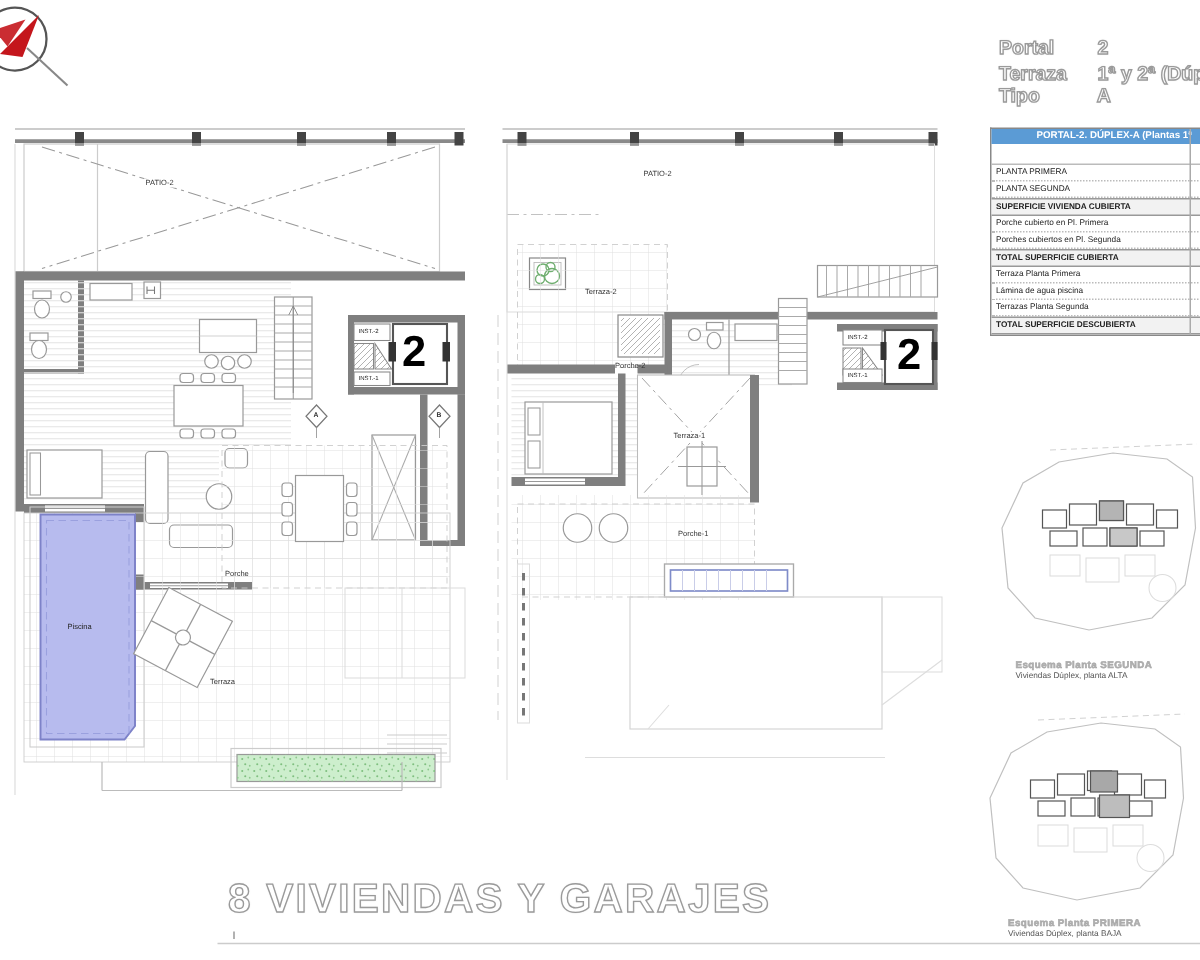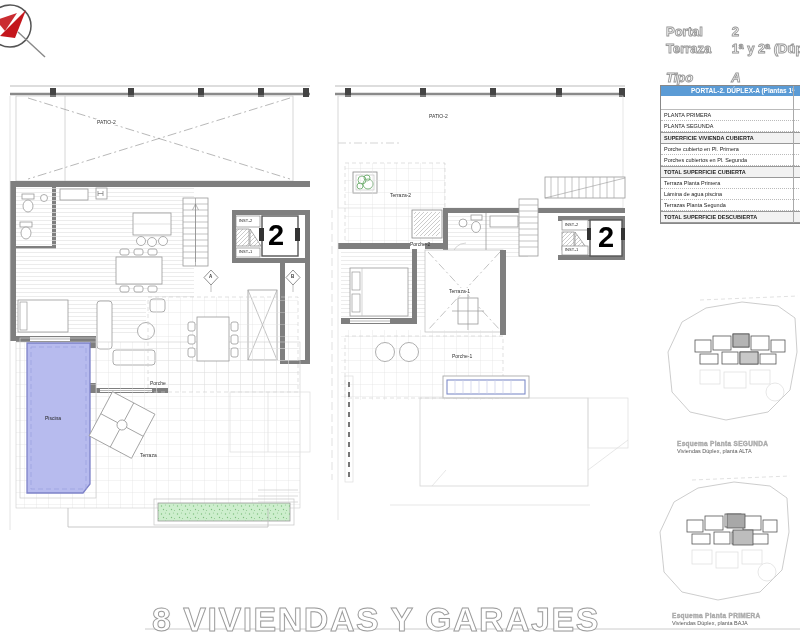--- a/index.html
+++ b/index.html
@@ -24,21 +24,21 @@
   
   .plan-label{position:absolute;font-size:5px;color:#333;white-space:nowrap;}
   .plan-label.bg{background:#fff;padding:0 1px;}
   .tiny{font-size:4px;color:#222;}
   .big2{position:absolute;font-size:29px;font-weight:bold;color:#000;line-height:28px;}
   .mk{position:absolute;font-size:4.5px;color:#333;font-weight:bold;}
   
   .cap-title{position:absolute;font-size:6.5px;font-weight:bold;color:#b0b0b0;
              -webkit-text-stroke:0.4px #a8a8a8;white-space:nowrap;letter-spacing:.3px;}
   .cap-sub{position:absolute;font-size:5.5px;color:#555;white-space:nowrap;}
-  .project-title{position:absolute;left:152px;top:584px;font-size:34px;letter-spacing:1.5px;margin-top:16px;}
+  .project-title{position:absolute;left:152px;top:584px;font-size:27px;letter-spacing:1.5px;}
 </style>
 </head>
 <body>
 
 <div class="page">
 
 <svg width="800" height="640">
   <defs>
     <pattern id="hatchH" width="6" height="4" patternUnits="userSpaceOnUse">
       <line x1="0" y1="0.5" x2="6" y2="0.5" stroke="#e4e4e4" stroke-width="0.7"></line>
@@ -386,21 +386,21 @@
 
 <div>
   <div class="hdr-row outline" style="top:24px;">
     <span class="lbl">Portal</span>
     <span>2</span>
   </div>
   <div class="hdr-row outline" style="top:41px;">
     <span class="lbl">Terraza</span>
     <span>1ª y 2ª (Dúp</span>
   </div>
-  <div class="hdr-row outline" style="top:70px;font-style:italic;">
+  <div class="hdr-row outline" style="top:56px;">
     <span class="lbl">Tipo</span>
     <span>A</span>
   </div>
 </div>
 
 <div class="stable">
   <div class="ttl">PORTAL-2. DÚPLEX-A (Plantas 1ª</div>
   <div class="spacer"></div>
   <div class="srow">PLANTA PRIMERA</div>
   <div class="srow">PLANTA SEGUNDA</div>

